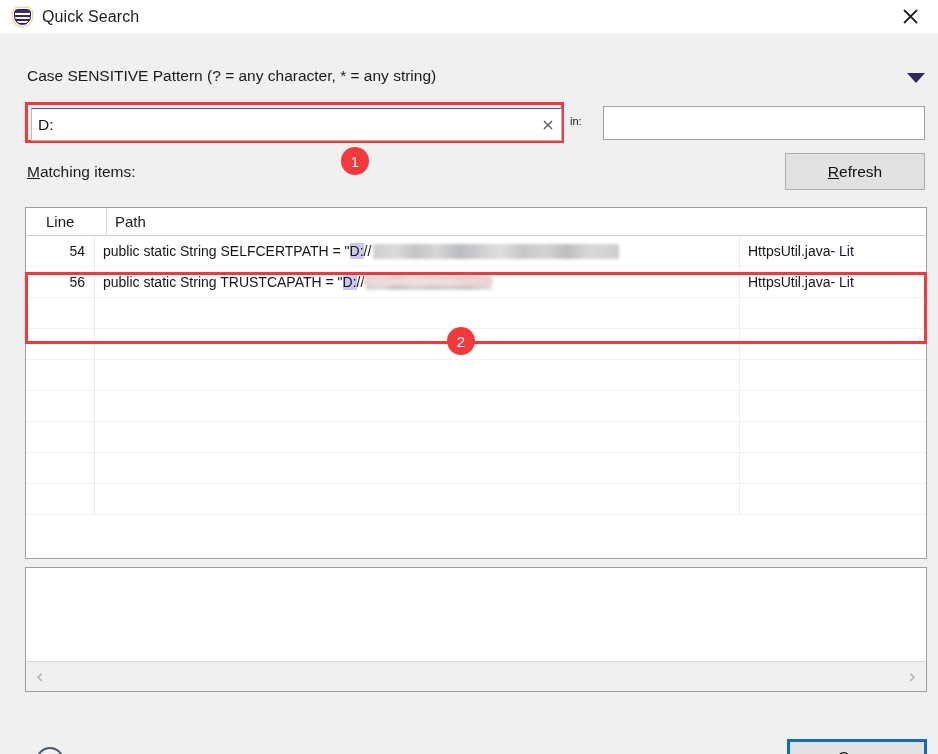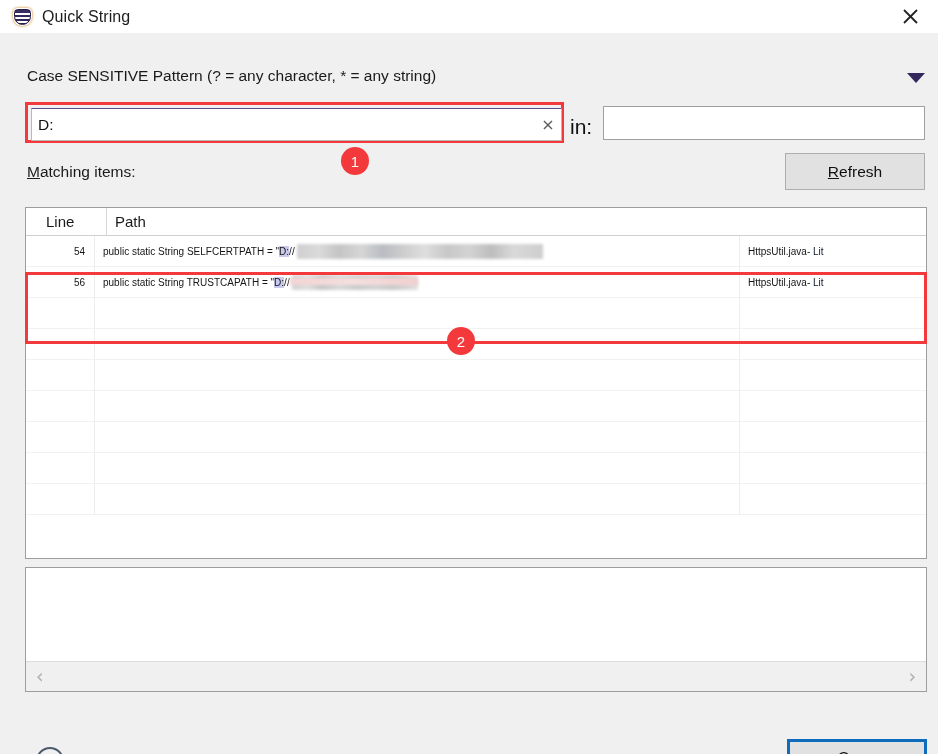--- a/index.html
+++ b/index.html
@@ -103,21 +103,21 @@
   .search-clear {
     font-size: 16px; color: #5c5c5c;
     width: 26px; text-align: center;
     cursor: pointer;
     line-height: 1;
     font-family: "DejaVu Sans", sans-serif;
   }
 
   .in-label {
     position: absolute; left: 562px; top: 82px;
-    font-size: 21px; color: #111;
+    font-size: 11px; color: #111;
   }
   .in-field {
     position: absolute; left: 595px; top: 73px;
     width: 322px; height: 34px;
     background: #ffffff;
     border: 1px solid #a0a0a0;
   }
   .in-field-input {
     width: 100%; height: 100%;
     border: none; outline: none;
@@ -174,21 +174,21 @@
 
   .trow {
     display: flex;
     height: 31px;
     align-items: center;
     border-bottom: 1px solid #f2f2f2;
     background: #ffffff;
   }
   .td {
     height: 31px; display: flex; align-items: center;
-    font-size: 10px; color: #151515;
+    font-size: 14px; color: #151515;
     overflow: hidden; white-space: nowrap;
     border-right: 1px solid #ededed;
     padding-left: 8px;
   }
   .td.line { width: 69px; justify-content: flex-end; padding-right: 9px; padding-left:0; }
   .td.text { width: 645px; position: relative; }
   .td.path { width: 186px; border-right: none; }
   .hl {
     background: #c9c9ee;
     color: #151515;
@@ -298,21 +298,21 @@
 </head>
 <body>
 
 <div id="root">
 
   <div class="titlebar">
     <div class="title-icon">
       <div class="glow"></div>
       <div class="shield"></div>
     </div>
-    <div class="title-text">Quick String</div>
+    <div class="title-text">Quick Search</div>
     <div class="close-btn">
       <svg width="19" height="19" viewBox="0 0 19 19">
         <line x1="3" y1="3" x2="16" y2="16" stroke="#222" stroke-width="1.8"></line>
         <line x1="16" y1="3" x2="3" y2="16" stroke="#222" stroke-width="1.8"></line>
       </svg>
     </div>
   </div>
 
   <div class="dialog-body">
 

